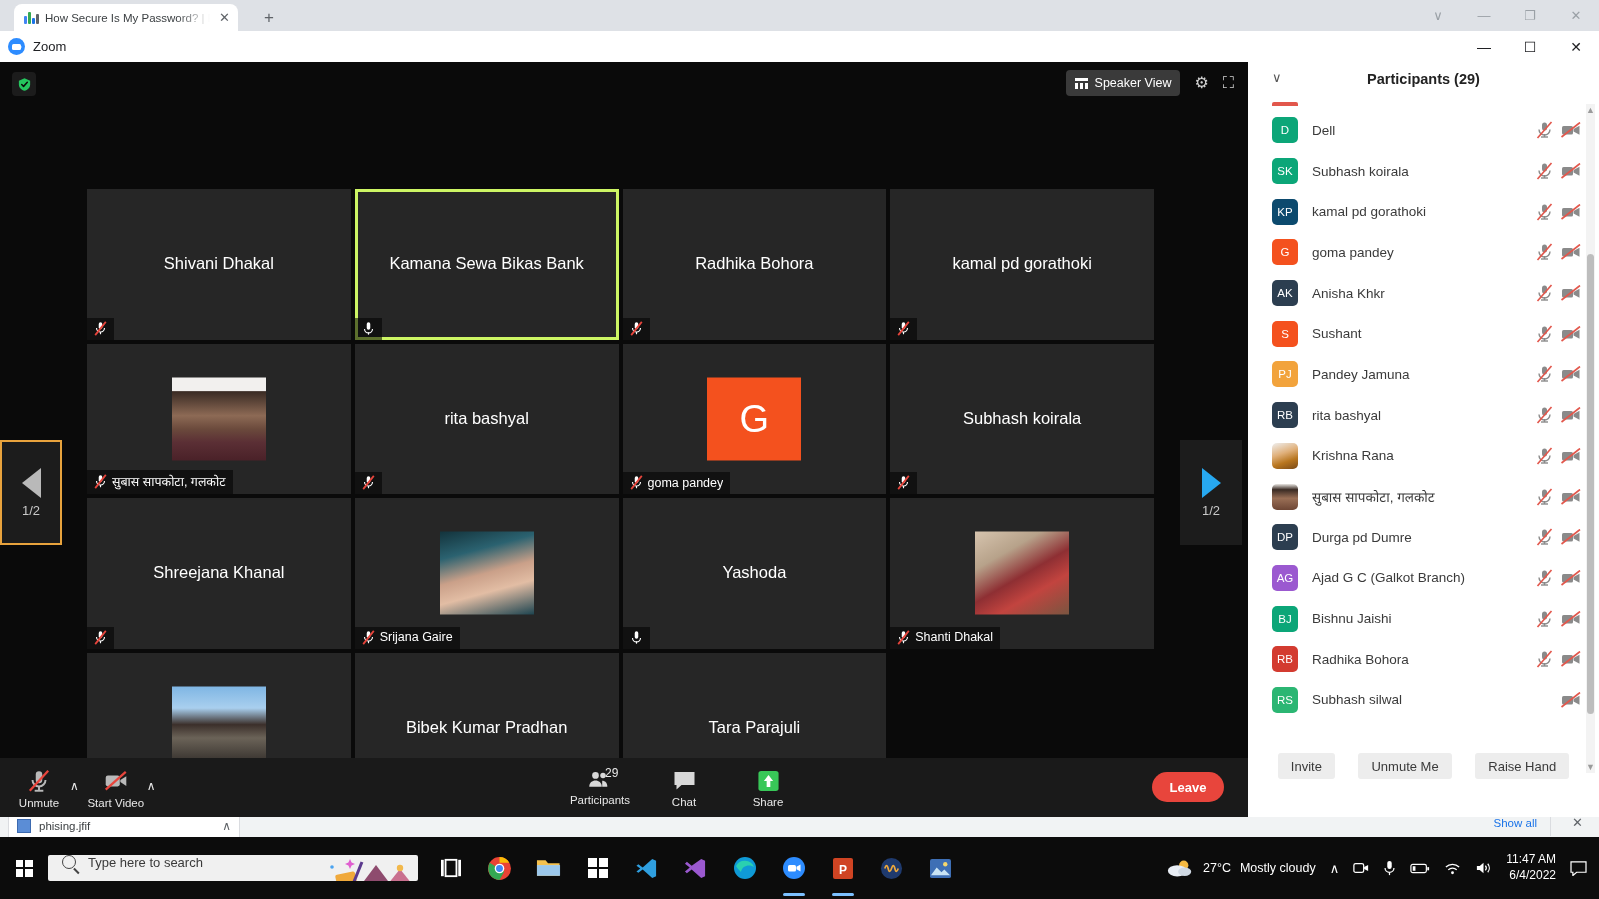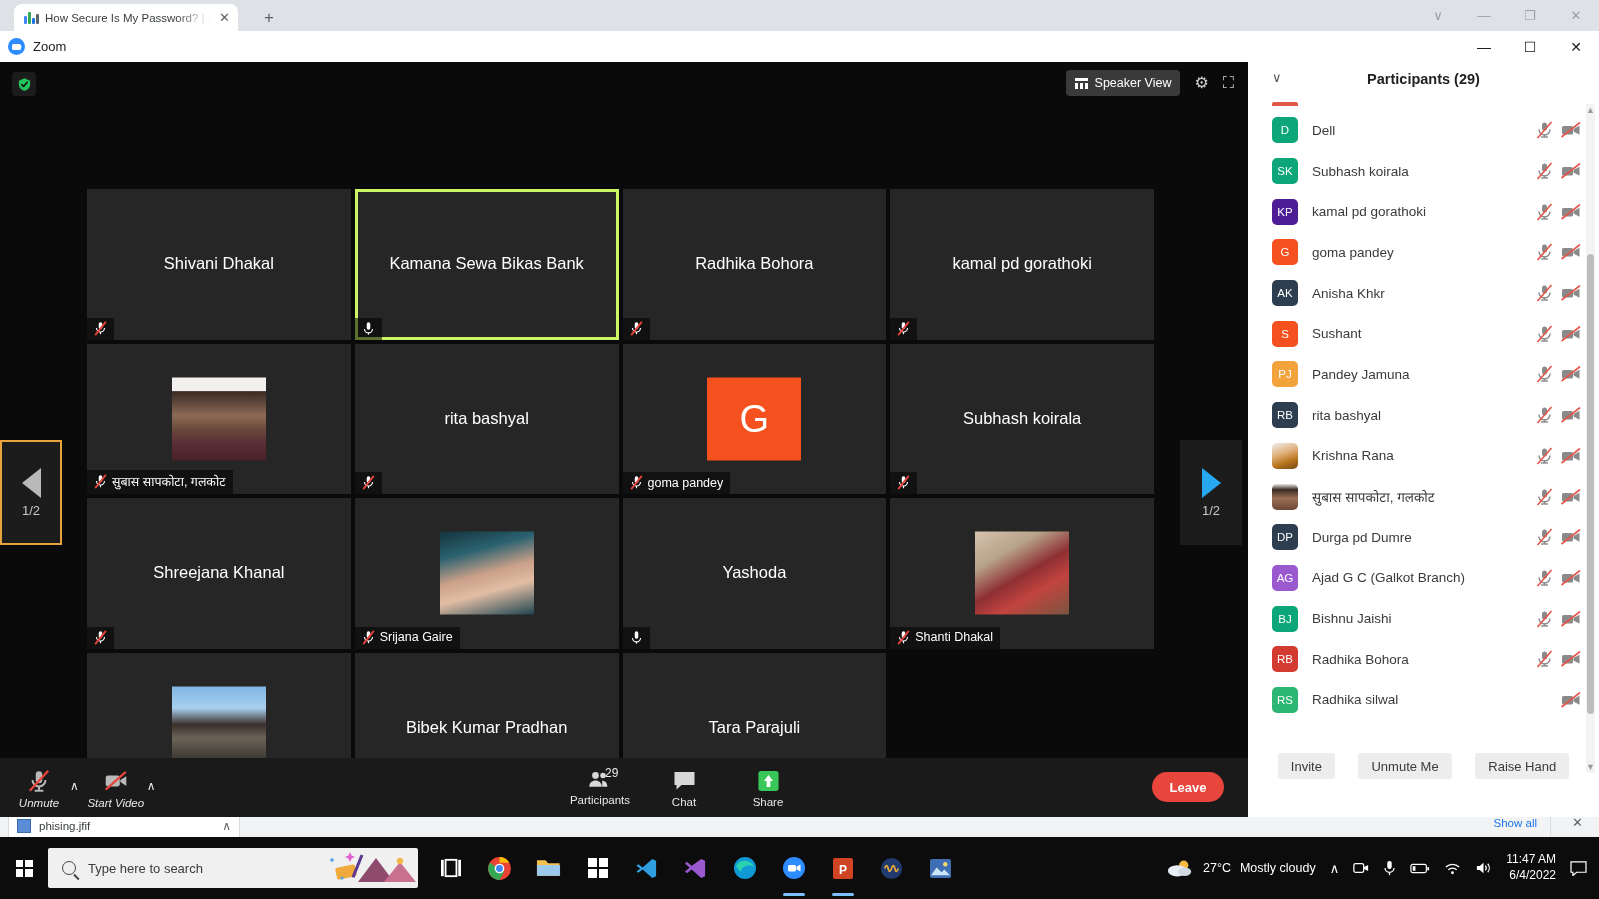--- a/index.html
+++ b/index.html
@@ -141,21 +141,21 @@
   .pager.right { left:1180px; top:378px; }
   .pager .tri { width:0; height:0; border-top:15px solid transparent; border-bottom:15px solid transparent; }
   .pager.left .tri { border-right:19px solid #b9b9b9; }
   .pager.right .tri { border-left:19px solid #27a8f0; }
   .pager .pnum { color:#c8c8c8; font-size:13px; }
 
   
   .toolbar { position:absolute; left:0; top:696px; width:1248px; height:59px; background:#1a1a1a; }
   .tb-left { position:absolute; left:8px; top:6px; display:flex; align-items:flex-end; }
   .tb-btn { width:62px; display:flex; flex-direction:column; align-items:center; gap:3px; padding-top:4px; }
-  .tb-btn .lbl { color:#e8e8e8; font-size:11.5px; white-space:nowrap;font-style:italic; }
+  .tb-btn .lbl { color:#e8e8e8; font-size:11.5px; white-space:nowrap; }
   .tb-caret { color:#e8e8e8; font-size:12px; padding:0 6px 16px 0; }
   .tb-center { position:absolute; left:565px; top:6px; display:flex; gap:14px; }
   .tb-c-btn { width:70px; display:flex; flex-direction:column; align-items:center; gap:4px; padding-top:6px; }
   .tb-c-btn .lbl { color:#e8e8e8; font-size:11.5px; }
   .count-badge { color:#e8e8e8; font-size:12px; position:absolute; left:40px; top:2px; }
   .leave-btn {
     position:absolute; right:24px; top:14px; width:72px; height:30px; border-radius:15px;
     background:#e8453c; color:#fff; font-size:13px; font-weight:bold;
     display:flex; align-items:center; justify-content:center;
   }
@@ -188,22 +188,22 @@
   }
   .pf-btn { background:#ededed; border-radius:3px; height:26px; padding:0 13px;
             display:flex; align-items:center; color:#3a3a3a; font-size:13px; }
 
   
   .taskbar { position:absolute; left:0; top:837px; width:1599px; height:62px; background:#0c0c0c; display:flex; align-items:center; }
   .start-btn { width:48px; height:62px; display:flex; align-items:center; justify-content:center; }
   .win-logo { width:17px; height:17px; display:grid; grid-template-columns:1fr 1fr; grid-template-rows:1fr 1fr; gap:2px; }
   .win-logo i { background:#fff; }
   .search-box {
-    width:370px; height:40px; background:#f0f0f0; border-radius:2px;
-    display:flex; align-items:center; gap:12px; padding-left:14px; position:relative; overflow:hidden;
+    width:370px; height:26px; background:#f0f0f0; border-radius:2px;
+    display:flex; gap:12px; padding-left:14px; position:relative; overflow:hidden;
   }
   .search-box .mag { width:14px; height:14px; border:1.7px solid #444; border-radius:50%; position:relative; flex:0 0 14px; }
   .search-box .mag::after { content:""; position:absolute; right:-5px; bottom:-4px; width:7px; height:1.7px; background:#444; transform:rotate(45deg); }
   .search-box .ph { font-size:13px; color:#3a3a3a; }
   .search-art { position:absolute; right:0; top:0; width:120px; height:36px; overflow:hidden; }
   .tb-icons { display:flex; align-items:center; gap:0; margin-left:8px; }
   .tb-ico { width:49px; height:62px; display:flex; align-items:center; justify-content:center; position:relative; }
   .tb-ico.open::after { content:""; position:absolute; bottom:3px; left:50%; transform:translateX(-50%); width:22px; height:3px; background:#7cc0ff; border-radius:2px; }
   .tray { margin-left:auto; display:flex; align-items:center; gap:14px; padding-right:12px; color:#fff; font-size:12.5px; }
   .tray-weather { display:flex; align-items:center; gap:9px; }
@@ -558,21 +558,21 @@
                   <line x1="1" y1="17" x2="15" y2="1" stroke="#e2574c" stroke-width="1.7"></line>
                 </svg>
                 <svg width="20" height="16" viewBox="0 0 20 16">
                   <rect x="1" y="4" width="11" height="8.5" rx="1.6" fill="#8a8a8a"></rect>
                   <path d="M12.5 7 L18.5 3.8 v9 L12.5 9.5 z" fill="#8a8a8a"></path>
                   <line x1="0.5" y1="15" x2="19" y2="0.5" stroke="#e2574c" stroke-width="1.7"></line>
                 </svg>
               </div>
             </div>
             <div class="p-row">
-              <div class="p-av" style="background: #4c1d95;">KP</div>
+              <div class="p-av" style="background: #0c4a6e;">KP</div>
               <div class="p-name">kamal pd gorathoki</div>
               <div class="p-icons">
                 <svg width="17" height="18" viewBox="0 0 16 18">
                   <rect x="5.5" y="1.5" width="5" height="8" rx="2.5" fill="#8a8a8a"></rect>
                   <path d="M2.5 8.5 a5.5 5.5 0 0 0 11 0" stroke="#8a8a8a" stroke-width="1.4" fill="none"></path>
                   <line x1="8" y1="13" x2="8" y2="16" stroke="#8a8a8a" stroke-width="1.4"></line>
                   <line x1="4.5" y1="16" x2="11.5" y2="16" stroke="#8a8a8a" stroke-width="1.4"></line>
                   <line x1="1" y1="17" x2="15" y2="1" stroke="#e2574c" stroke-width="1.7"></line>
                 </svg>
                 <svg width="20" height="16" viewBox="0 0 20 16">
@@ -775,21 +775,21 @@
                 </svg>
                 <svg width="20" height="16" viewBox="0 0 20 16">
                   <rect x="1" y="4" width="11" height="8.5" rx="1.6" fill="#8a8a8a"></rect>
                   <path d="M12.5 7 L18.5 3.8 v9 L12.5 9.5 z" fill="#8a8a8a"></path>
                   <line x1="0.5" y1="15" x2="19" y2="0.5" stroke="#e2574c" stroke-width="1.7"></line>
                 </svg>
               </div>
             </div>
             <div class="p-row">
               <div class="p-av" style="background: rgb(43, 182, 115);">RS</div>
-              <div class="p-name">Radhika silwal</div>
+              <div class="p-name">Subhash silwal</div>
               <div class="p-icons">
                 <svg width="20" height="16" viewBox="0 0 20 16">
                   <rect x="1" y="4" width="11" height="8.5" rx="1.6" fill="#8a8a8a"></rect>
                   <path d="M12.5 7 L18.5 3.8 v9 L12.5 9.5 z" fill="#8a8a8a"></path>
                   <line x1="0.5" y1="15" x2="19" y2="0.5" stroke="#e2574c" stroke-width="1.7"></line>
                 </svg>
               </div>
             </div>
           </div>
         <div class="panel-scroll">

